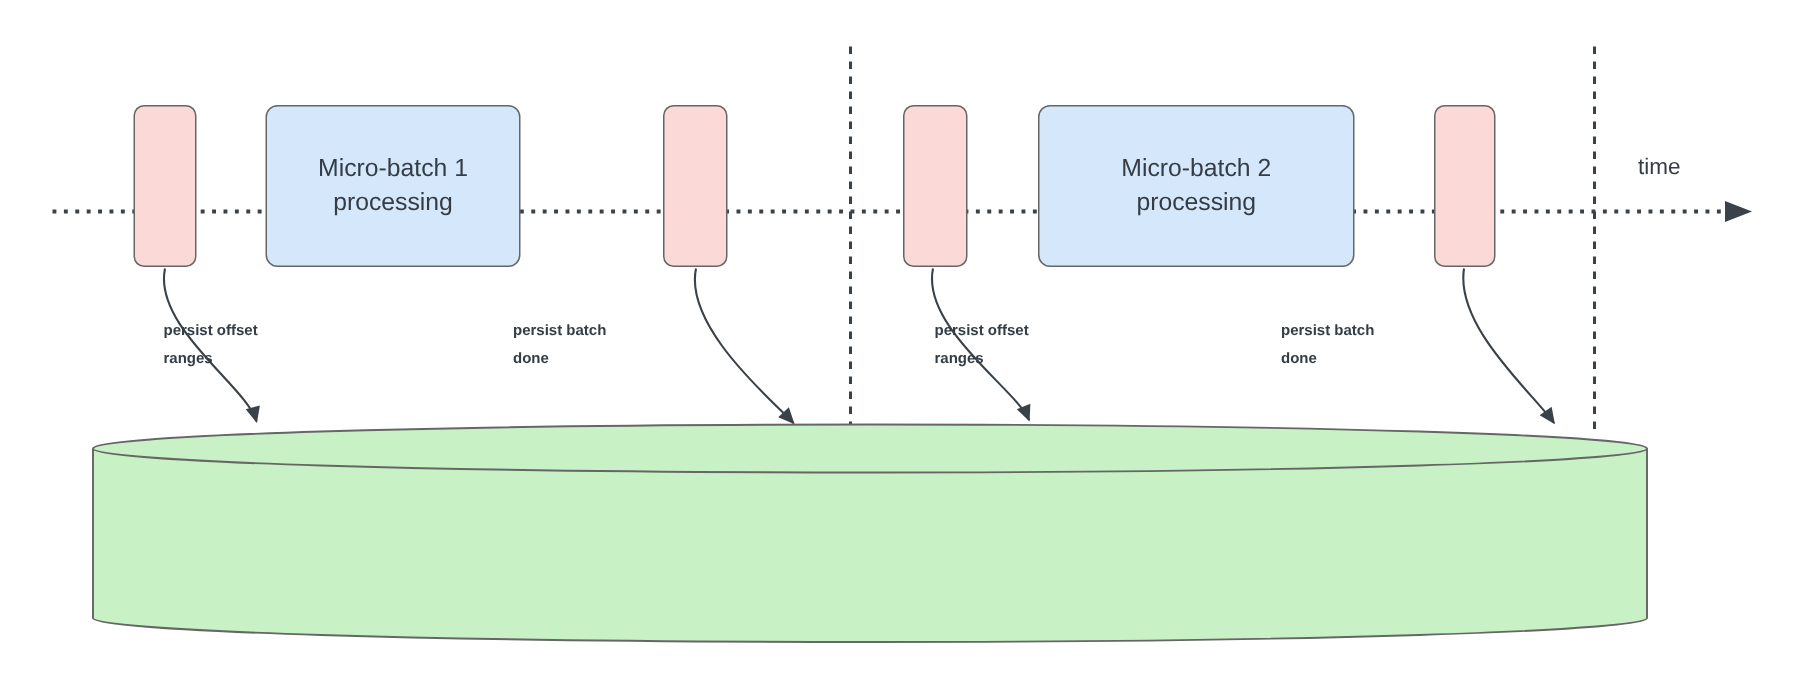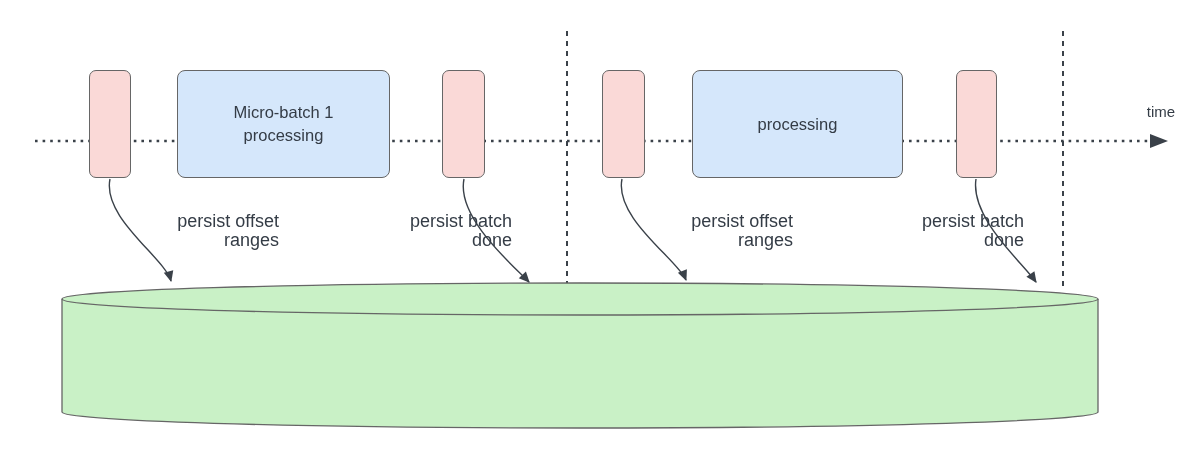--- a/index.html
+++ b/index.html
@@ -11,28 +11,28 @@
   .stage{position:relative;width:1200px;height:460px;background:var(--background);overflow:hidden;}
   .layer{position:absolute;left:0;top:0;}
   .dotted{stroke:var(--line);stroke-width:2.6;stroke-dasharray:2.6 5;fill:none;stroke-linecap:butt;}
   .dashed{stroke:var(--line);stroke-width:2;stroke-dasharray:5 5;fill:none;}
   .arrow-path{stroke:var(--line);stroke-width:1.4;fill:none;}
   .arrowhead-fill{fill:var(--line);stroke:none;}
   .cyl-body{fill:var(--storage-fill);stroke:var(--shape-border);stroke-width:1.3;}
   .cyl-rim{fill:none;stroke:var(--shape-border);stroke-width:1.3;}
   .event-rect{position:absolute;width:42px;height:108px;background:var(--event-fill);
     border:1.5px solid var(--shape-border);border-radius:7px;box-sizing:border-box;}
-  .process-box{position:absolute;width:213px;height:108px;background:var(--process-fill);
+  .process-box{position:absolute;width:170px;height:108px;background:var(--process-fill);
     border:1.5px solid var(--shape-border);border-radius:8px;box-sizing:border-box;
     display:flex;flex-direction:column;align-items:center;justify-content:center;
     font-size:16.5px;line-height:23px;color:var(--text);}
-  .annotation{position:absolute;width:170px;text-align:right;font-size:18px;
-    line-height:18.5px;color:var(--text);}
+  .annotation{position:absolute;width:170px;text-align:left;font-size:10px;
+    line-height:18.5px;color:var(--text);font-weight:bold;}
   .annotation span{display:block;}
-  .time-label{position:absolute;left:1121px;top:103px;width:80px;text-align:center;
+  .time-label{position:absolute;left:1092px;top:103px;width:80px;
     font-size:15px;color:var(--text);}
   .storage-label{position:absolute;left:180px;top:355px;width:800px;text-align:center;
     font-size:18px;color:var(--text);}
 </style>
 </head>
 <body>
 
 <div class="stage">
 
   <svg class="layer" width="1200" height="460" viewBox="0 0 1200 460">
@@ -60,20 +60,21 @@
   <div class="event-rect" style="left:89px;top:70px;"></div>
   <div class="event-rect" style="left:442px;top:70px;width:43px;"></div>
   <div class="event-rect" style="left:602px;top:70px;width:43px;"></div>
   <div class="event-rect" style="left:956px;top:70px;width:41px;"></div>
 
   <div class="process-box" style="left:177px;top:70px;">
     <span>Micro-batch 1</span>
     <span>processing</span>
   </div>
   <div class="process-box" style="left:692px;top:70px;width:211px;">
+    <span>Micro-batch 2</span>
     <span>processing</span>
   </div>
 
   <div class="annotation" style="left:109px;top:212px;">
     <span>persist offset</span>
     <span>ranges</span>
   </div>
   <div class="annotation" style="left:342px;top:212px;">
     <span>persist batch</span>
     <span>done</span>

